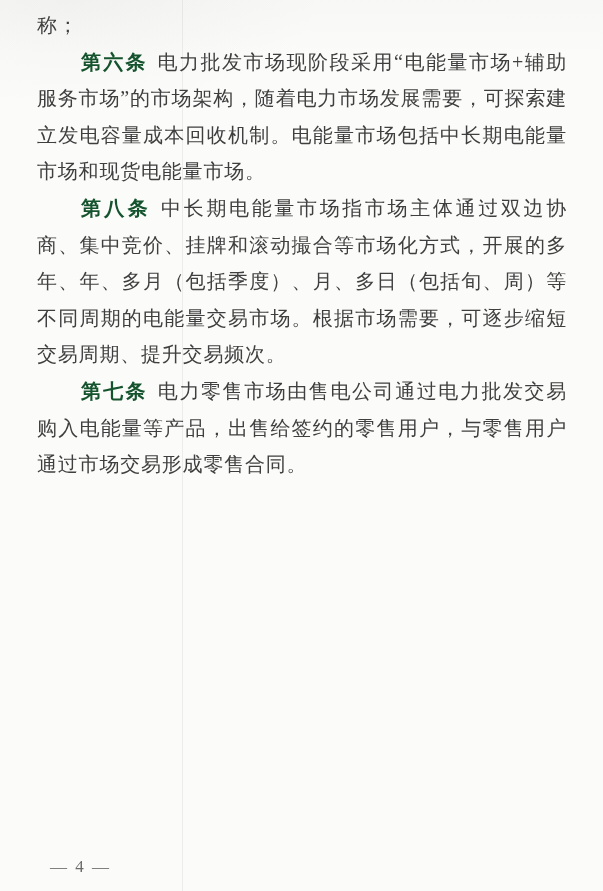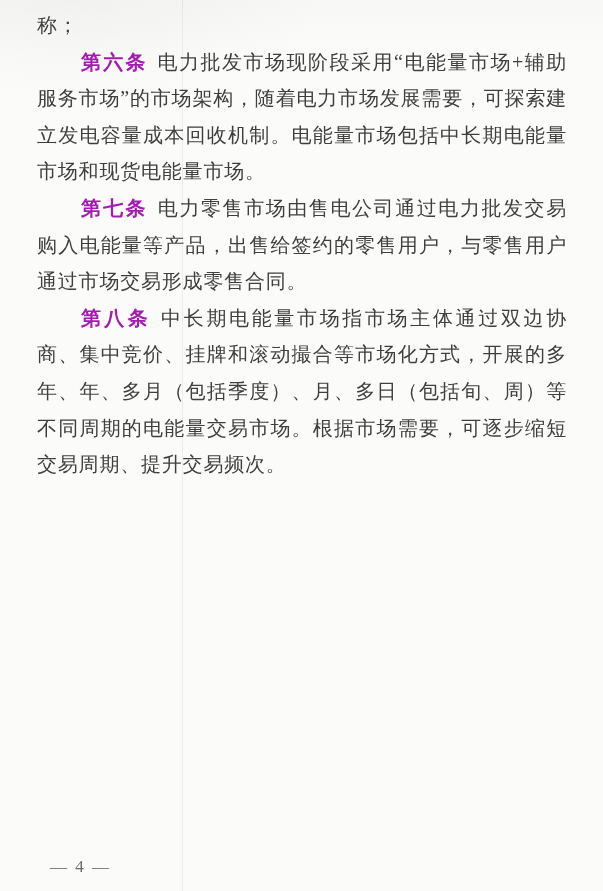--- a/index.html
+++ b/index.html
@@ -40,21 +40,21 @@
     text-align: justify;
     text-justify: inter-character;
     text-align-last: left;
   }
   .para {
     margin: 0;
   }
   .para.indent { text-indent: 2.2em; }
   .term {
     font-weight: 700;
-    color: #a21caf;
+    color: #14532d;
     margin-right: 0.5em;
     letter-spacing: 1.5px;
   }
   .footer {
     position: absolute;
     left: 50px; top: 857px;
     font-size: 17px;
     letter-spacing: 2px;
     color: #6b6b6b;
   }
@@ -71,25 +71,25 @@
     <p class="para">
       <span>称；</span>
     </p>
 
 
     <p class="para indent">
       <b class="term">第六条</b><span>电力批发市场现阶段采用“电能量市场+辅助服务市场”的市场架构，随着电力市场发展需要，可探索建立发电容量成本回收机制。电能量市场包括中长期电能量市场和现货电能量市场。</span>
     </p>
 
     <p class="para indent">
-      <b class="term">第七条</b><span>电力零售市场由售电公司通过电力批发交易购入电能量等产品，出售给签约的零售用户，与零售用户通过市场交易形成零售合同。</span>
+      <b class="term">第八条</b><span>中长期电能量市场指市场主体通过双边协商、集中竞价、挂牌和滚动撮合等市场化方式，开展的多年、年、多月（包括季度）、月、多日（包括旬、周）等不同周期的电能量交易市场。根据市场需要，可逐步缩短交易周期、提升交易频次。</span>
     </p>
 
     <p class="para indent">
-      <b class="term">第八条</b><span>中长期电能量市场指市场主体通过双边协商、集中竞价、挂牌和滚动撮合等市场化方式，开展的多年、年、多月（包括季度）、月、多日（包括旬、周）等不同周期的电能量交易市场。根据市场需要，可逐步缩短交易周期、提升交易频次。</span>
+      <b class="term">第七条</b><span>电力零售市场由售电公司通过电力批发交易购入电能量等产品，出售给签约的零售用户，与零售用户通过市场交易形成零售合同。</span>
     </p>
 
 
 
   </div>
 
   <div class="footer">— 4 —</div>
 
 </div>
 

